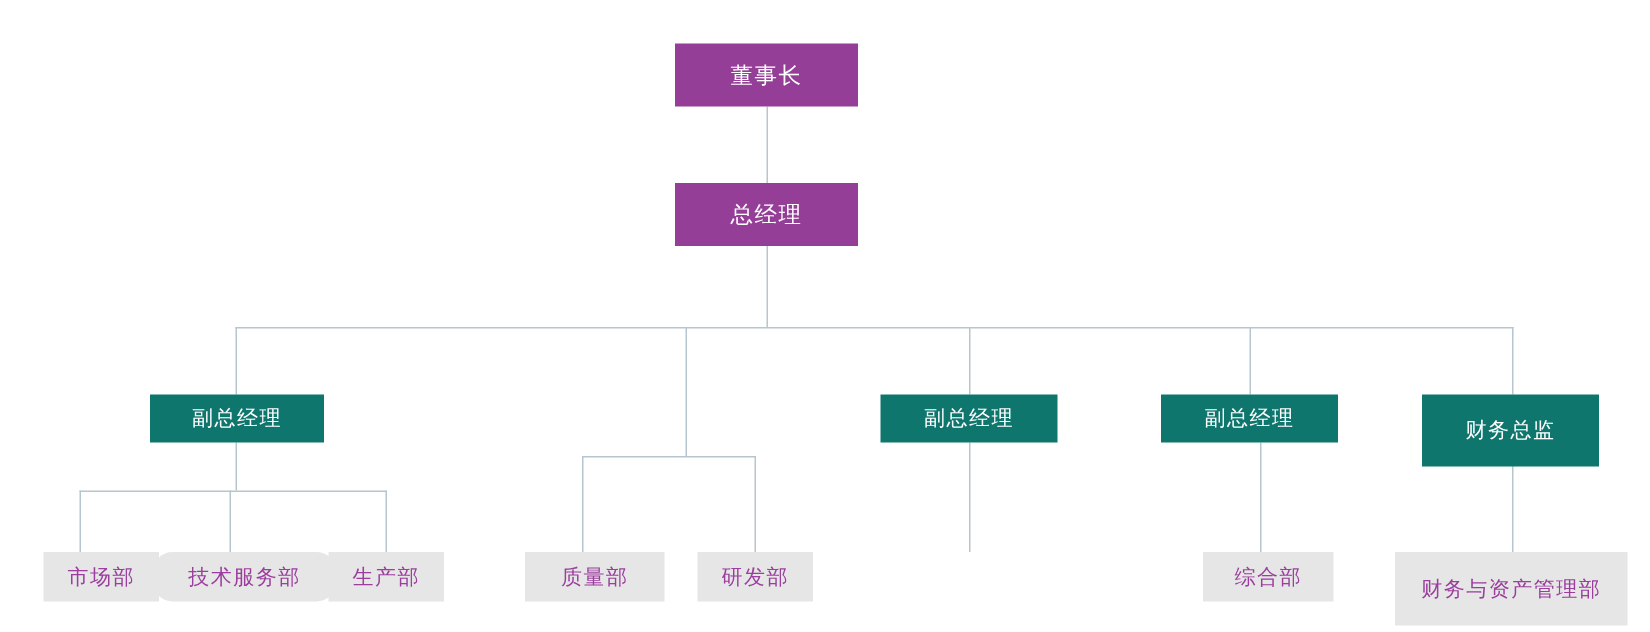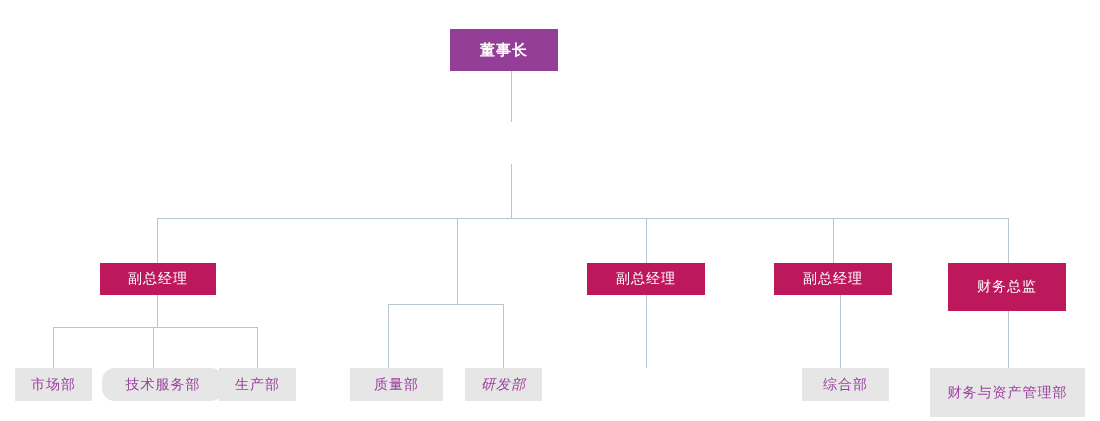--- a/index.html
+++ b/index.html
@@ -29,21 +29,21 @@
     white-space: nowrap;
     letter-spacing: 1px;
     z-index: 3;
   }
   .node.level-1 {
     background: #943E97;
     color: #ffffff;
     font-size: 15px;
   }
   .node.level-2 {
-    background: #be185d;
+    background: #0f766e;
     color: #ffffff;
     font-size: 14px;
   }
   .node.level-3 {
     background: #E6E6E6;
     color: #9B3E9E;
     font-size: 14px;
   }
 
   
@@ -85,58 +85,61 @@
   <div class="conn h" style="left:388px; top:304px; width:116px;"></div>
   <div class="conn v" style="left:388px; top:304px; height:64px;"></div>
   <div class="conn v" style="left:503px; top:304px; height:64px;"></div>
 
   <div class="conn v" style="left:646px; top:295px; height:73px;"></div>
 
   <div class="conn v" style="left:840px; top:295px; height:73px;"></div>
 
   <div class="conn v" style="left:1008px; top:295px; height:73px;"></div>
 
-  <div class="node level-1" style="left:450px; top:29px; width:108px; height:42px;font-weight:bold;">
+  <div class="node level-1" style="left:450px; top:29px; width:122px; height:42px;">
     <span>董事长</span>
   </div>
 
+  <div class="node level-1" style="left:450px; top:122px; width:122px; height:42px;">
+    <span>总经理</span>
+  </div>
 
   <div class="node level-2" style="left:100px; top:263px; width:116px; height:32px;">
     <span>副总经理</span>
   </div>
 
   <div class="node level-2" style="left:587px; top:263px; width:118px; height:32px;">
     <span>副总经理</span>
   </div>
 
   <div class="node level-2" style="left:774px; top:263px; width:118px; height:32px;">
     <span>副总经理</span>
   </div>
 
   <div class="node level-2" style="left:948px; top:263px; width:118px; height:48px;">
     <span>财务总监</span>
   </div>
 
-  <div class="node level-3" style="left:15px; top:368px; width:77px; height:33px;">
+  <div class="node level-3" style="left:29px; top:368px; width:77px; height:33px;">
     <span>市场部</span>
   </div>
 
   <div class="node level-3" style="left:102px; top:368px; width:122px; height:33px;border-radius:13px;">
     <span>技术服务部</span>
   </div>
 
   <div class="node level-3" style="left:219px; top:368px; width:77px; height:33px;">
     <span>生产部</span>
   </div>
 
   <div class="node level-3" style="left:350px; top:368px; width:93px; height:33px;">
     <span>质量部</span>
   </div>
 
-  <div class="node level-3" style="left:465px; top:368px; width:77px; height:33px;font-style:italic;">
+  <div class="node level-3" style="left:465px; top:368px; width:77px; height:33px;">
     <span>研发部</span>
   </div>
 
 
   <div class="node level-3" style="left:802px; top:368px; width:87px; height:33px;">
     <span>综合部</span>
   </div>
 
   <div class="node level-3" style="left:930px; top:368px; width:155px; height:49px;">
     <span>财务与资产管理部</span>

